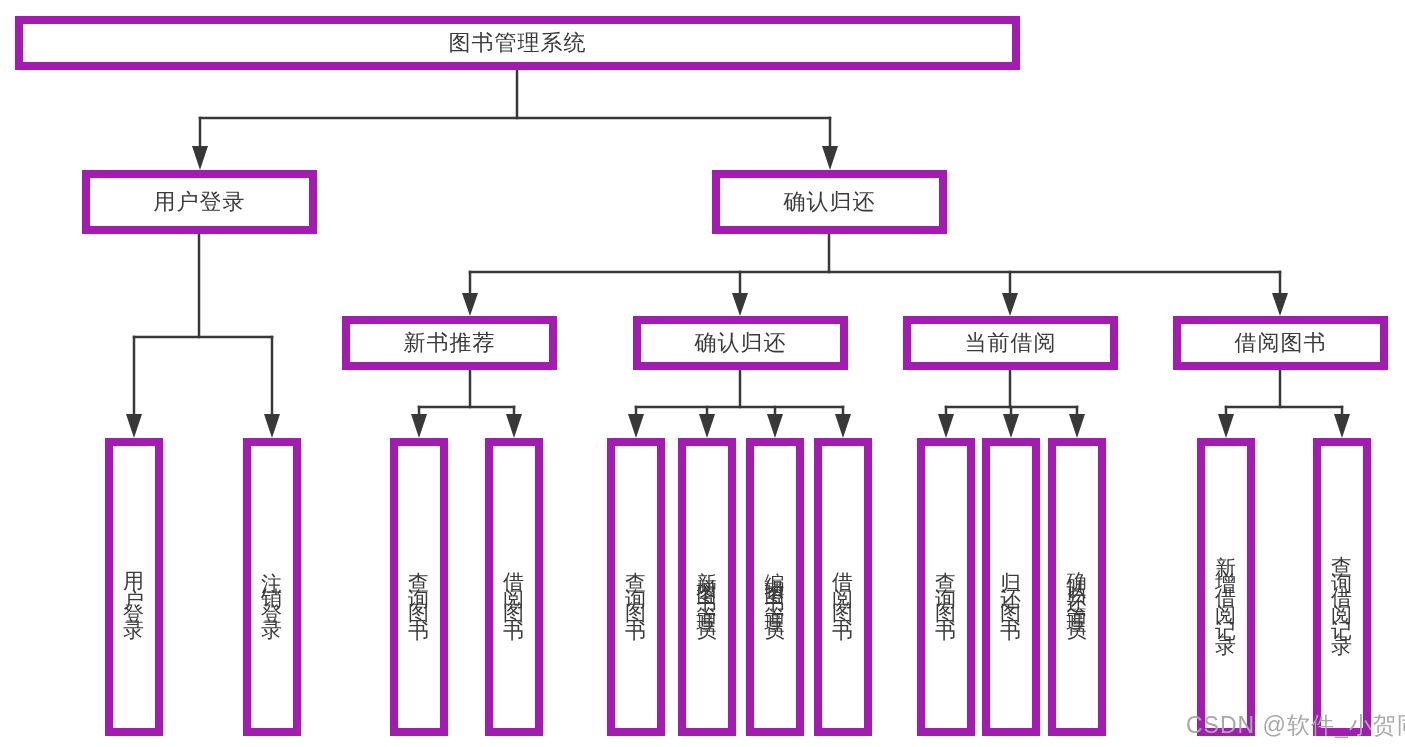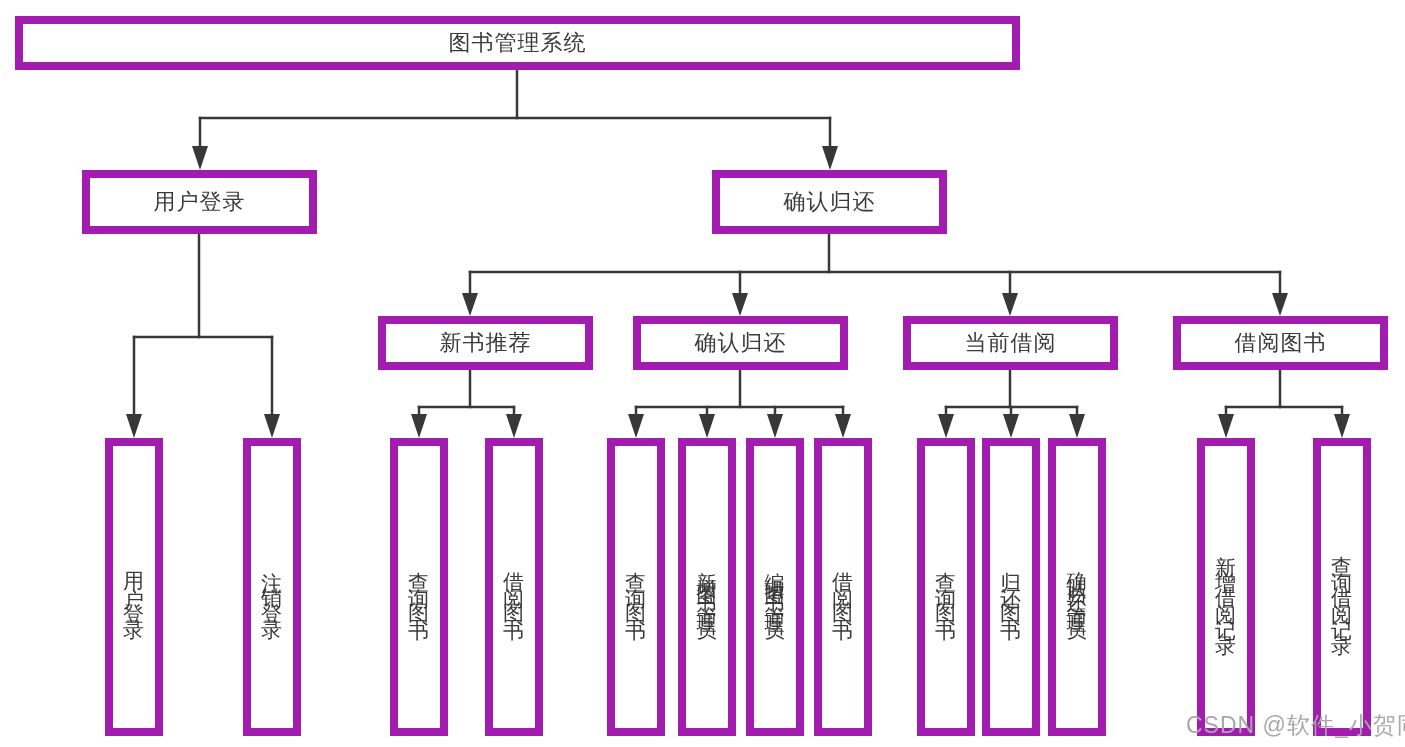--- a/index.html
+++ b/index.html
@@ -119,21 +119,21 @@
     <span class="h-label">图书管理系统</span>
   </div>
 
   <div class="box l2-box" style="left:82px;">
     <span class="h-label">用户登录</span>
   </div>
   <div class="box l2-box" style="left:712px;">
     <span class="h-label">确认归还</span>
   </div>
 
-  <div class="box l3-box" style="left:378px;">
+  <div class="box l3-box" style="left:342px;">
     <span class="h-label">新书推荐</span>
   </div>
   <div class="box l3-box" style="left:633px;">
     <span class="h-label">确认归还</span>
   </div>
   <div class="box l3-box" style="left:903px;">
     <span class="h-label">当前借阅</span>
   </div>
   <div class="box l3-box" style="left:1173px;">
     <span class="h-label">借阅图书</span>

